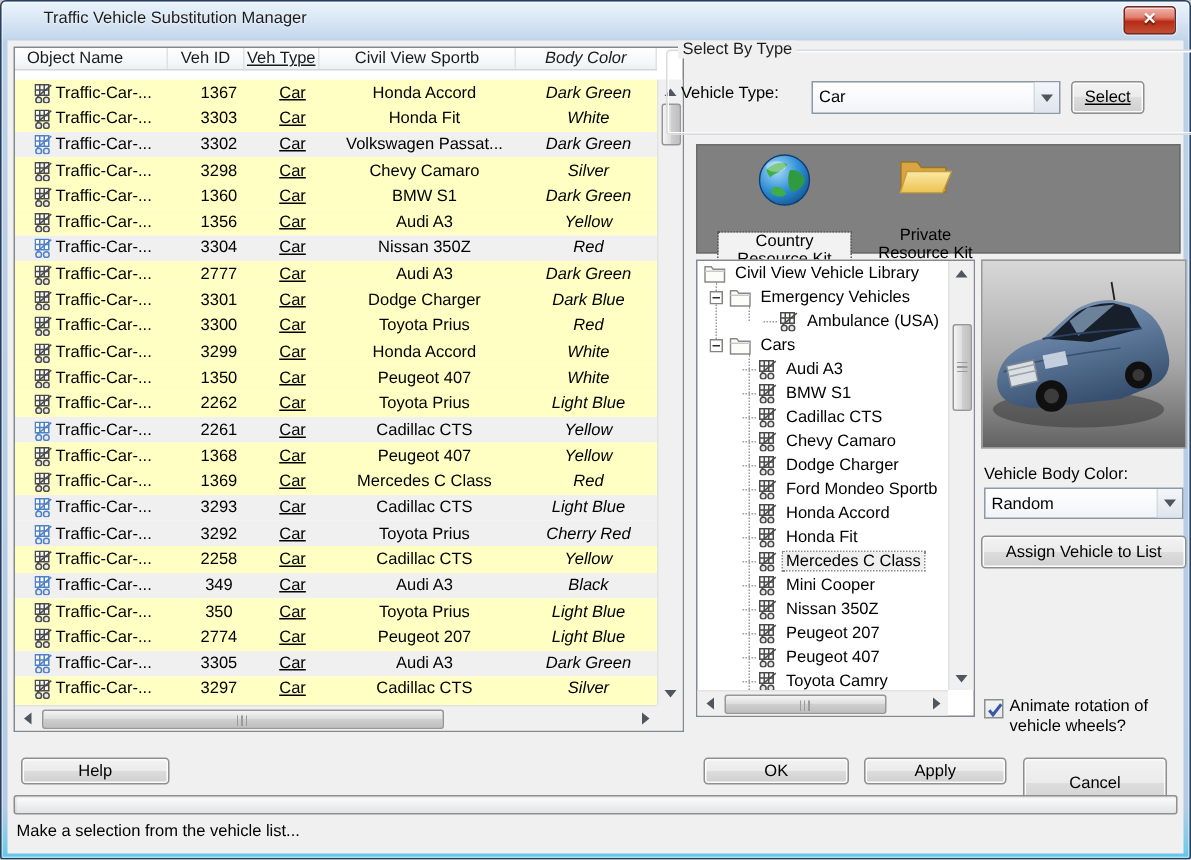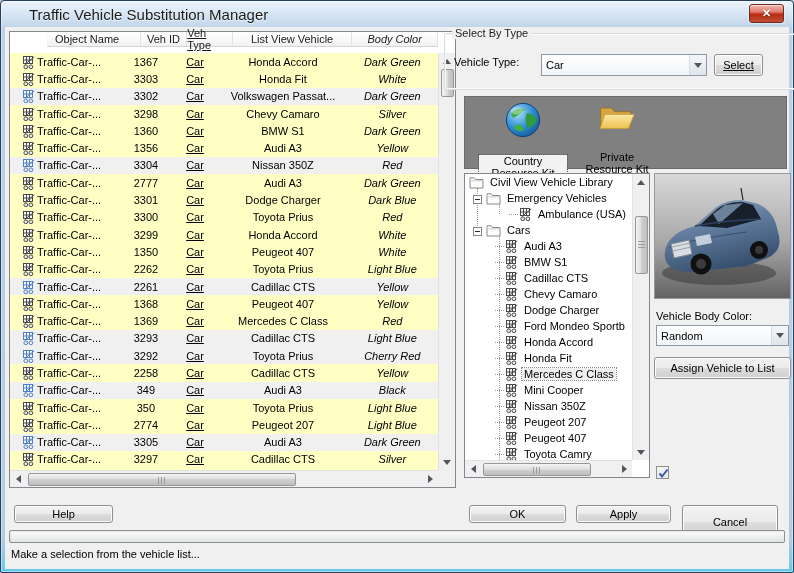--- a/index.html
+++ b/index.html
@@ -1,30 +1,30 @@
 <!DOCTYPE html>
 <html><head>
 <meta charset="utf-8">
 <style>
   html,body{margin:0;padding:0;background:#c8c8c8;font-family:"Liberation Sans",sans-serif;}
   *{box-sizing:border-box;}
   .dialog{position:relative;width:794px;height:573px;margin:0 auto;
     background:linear-gradient(180deg,#ECF4FC 0px,#DCE9F6 10px,#C5D8EC 24px,#BCD0E7 27px,#B4CBE4 94%,#74CBEA 99%,#5FC4E8 100%);
     border:1px solid #24405E;border-radius:4px 4px 2px 2px;box-shadow:inset 0 0 0 1px rgba(255,255,255,.45);}
   .titlebar{position:absolute;left:0;top:0;width:100%;height:26px;}
-  .title-text{position:absolute;left:28px;top:5px;font-size:15px;color:#1b1b1b;text-shadow:0 1px 1px rgba(255,255,255,.8);}
+  .title-text{position:absolute;left:28px;top:5px;font-size:11px;color:#1b1b1b;text-shadow:0 1px 1px rgba(255,255,255,.8);}
   .close-btn{position:absolute;top:3px;right:9px;width:35px;height:19px;border:1px solid #6E2A22;border-radius:3px;
     background:linear-gradient(180deg,#F3B6AC 0%,#E08173 38%,#CC4631 50%,#B72B14 55%,#C34F36 100%);
     box-shadow:inset 0 1px 0 rgba(255,255,255,.55), 0 0 0 1px rgba(255,255,255,.35);
     color:#fff;font-size:11px;font-weight:bold;text-align:center;line-height:17px;cursor:default;text-shadow:0 1px 1px rgba(0,0,0,.5);}
   .client{position:absolute;left:4px;top:26px;width:784px;height:542px;background:#F0F0F0;}
 
   
   .table-panel{position:absolute;left:4px;top:4px;width:447px;height:457px;background:#fff;border:1px solid #828790;}
-  .thead{position:absolute;left:0;top:0;right:17px;height:15px;display:flex;background:linear-gradient(180deg,#FFFFFF,#F5F6F8 70%,#EFF0F2);border-bottom:1px solid #D5D5D5;margin-left:37px;}
+  .thead{position:absolute;left:0;top:0;right:17px;height:15px;display:flex;background:linear-gradient(180deg,#FFFFFF,#F5F6F8 70%,#EFF0F2);border-bottom:1px solid #D5D5D5;}
   .hc{font-size:11px;color:#1b1b1b;display:flex;align-items:center;justify-content:center;border-right:1px solid #E2E2E2;height:100%;}
   .hc.c-obj{justify-content:flex-start;padding-left:8px;}
   .tbody{position:absolute;left:0;top:21px;right:17px;bottom:17px;overflow:hidden;}
   .trow{display:flex;height:17.3px;align-items:center;font-size:11px;color:#000;padding-left:12px;}
   .trow.hl{background:#FFFFC4;}
   .trow.alt{background:#F0F0F0;}
   .c{overflow:hidden;white-space:nowrap;text-align:center;}
   .c-obj{width:102px;text-align:left;display:flex;align-items:center;gap:2px;padding-left:1px;}
   .c-id{width:51px;}
   .c-type{width:50px;text-decoration:underline;}
@@ -107,21 +107,21 @@
     <div class="close-btn"><span>✕</span></div>
   </div>
 
   <div class="client">
 
     <div class="table-panel">
       <div class="thead">
           <div class="hc c-obj">Object Name</div>
           <div class="hc c-id">Veh ID</div>
           <div class="hc c-type">Veh Type</div>
-          <div class="hc c-veh">List View Vehicle</div>
+          <div class="hc c-veh">Civil View Sportb</div>
           <div class="hc c-col">Body Color</div>
         </div>
       <div class="tbody">
           <div class="trow hl">
     <div class="c c-obj">
               <svg class="vic" width="12" height="13" viewBox="0 0 12 13">
   <rect x="0.5" y="0.5" width="9" height="7" fill="#fafaf6" stroke="#4A4A4A"></rect>
   <path d="M0.5 4 H9.5 M3.5 0.5 V7.5 M6.5 0.5 V7.5" stroke="#4A4A4A" fill="none"></path>
   <path d="M11.2 0.8 L1.8 8.6" stroke="#4A4A4A"></path>
   <circle cx="2.8" cy="10.8" r="1.9" fill="#e9e9e9" stroke="#4A4A4A"></circle>
@@ -854,20 +854,21 @@
     <div class="btn assign-btn">
         <span>Assign Vehicle to List</span>
       </div>
 
     <div class="chk-wrap">
       <span class="chk-box checked" id="animate-chk">
         <svg width="11" height="11" viewBox="0 0 11 11">
           <path d="M1.5 5.5 L4 8.5 L9.5 1.5" fill="none" stroke="#3A57A7" stroke-width="2"></path>
         </svg>
       </span>
+      <span>Animate rotation of vehicle wheels?</span>
     </div>
 
     <div class="btn help-btn">
         <span>Help</span>
       </div>
     <div class="btn ok-btn">
         <span>OK</span>
       </div>
     <div class="btn apply-btn">
         <span>Apply</span>

